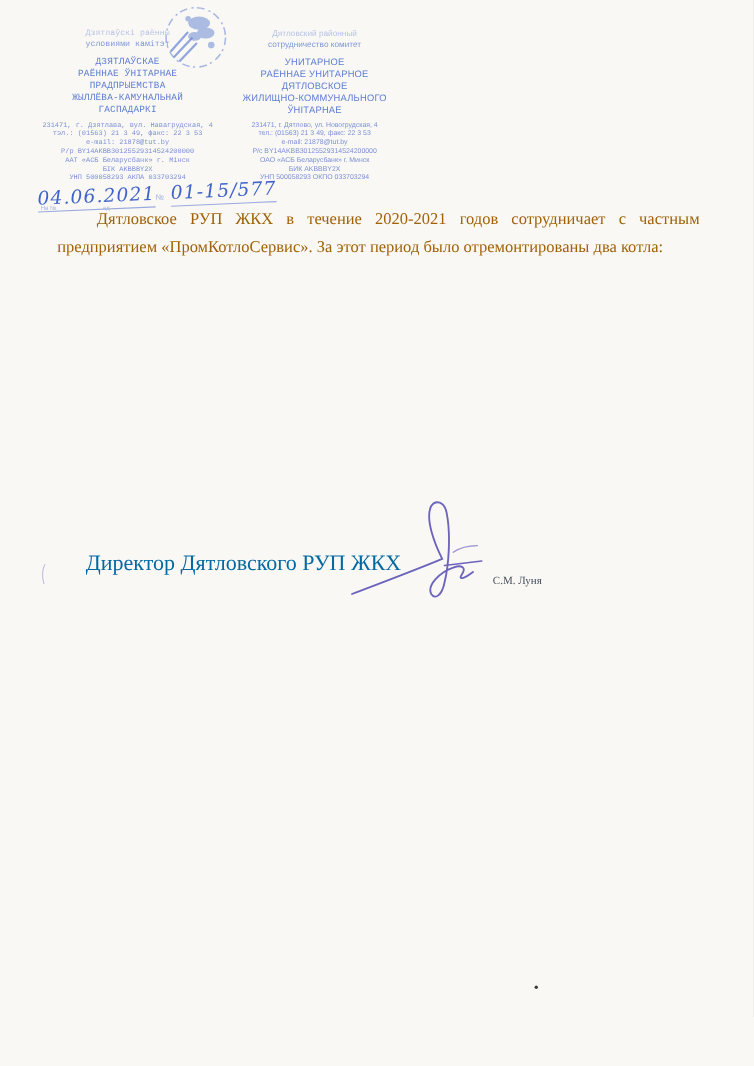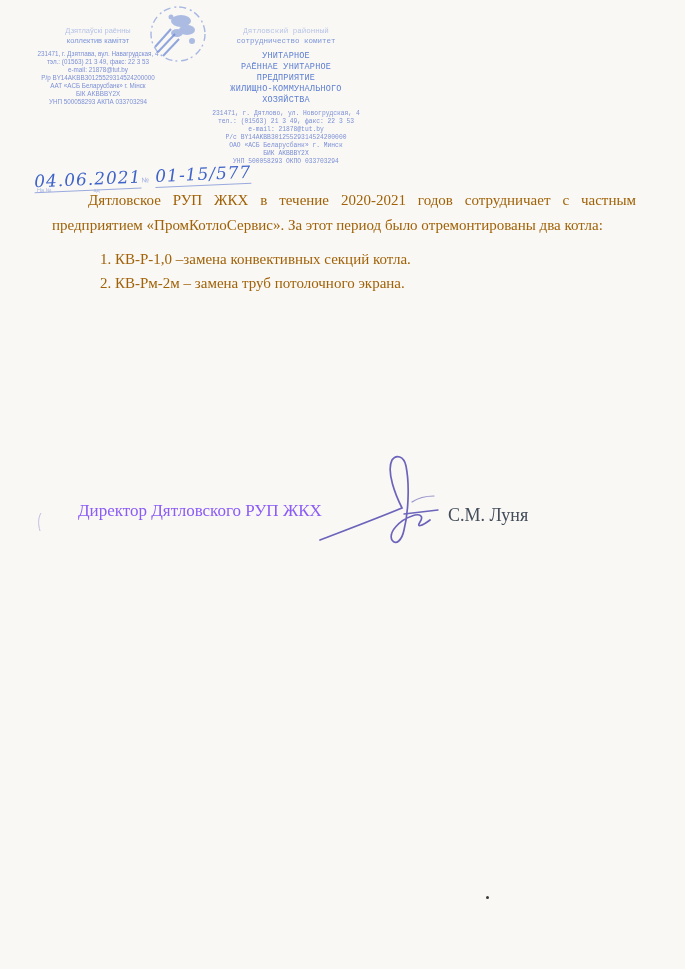--- a/index.html
+++ b/index.html
@@ -11,22 +11,22 @@
     overflow:hidden;
     font-family:"Liberation Serif", serif;
   }
   
   .lh-col{
     position:absolute;top:26px;width:180px;
     text-align:center;
     font-family:"Liberation Sans", sans-serif;
     color:#5d7ed2;
   }
-  .lh-left{left:8px;}
-  .lh-right{left:196px;font-family:Liberation Mono, monospace;}
+  .lh-left{left:26px;font-family:Liberation Mono, monospace;}
+  .lh-right{left:196px;}
   .lh-authority{font-size:7.5px;line-height:10px;color:#7e96da;}
   .lh-authority.faint{opacity:.55;}
   .lh-org{margin-top:5px;font-size:8.5px;line-height:11px;letter-spacing:.2px;color:#5d7ed2;}
   .lh-org div{white-space:nowrap;}
   .lh-addr{margin-top:4px;font-size:6.3px;line-height:8px;color:#7d90d6;}
   .lh-addr div{white-space:nowrap;}
   
   .emblem{position:absolute;left:147px;top:3px;width:62px;height:62px;}
   
   .ref-line{
@@ -60,22 +60,22 @@
   .body-text p{
     margin:0 0 10px 0;
     text-indent:36px;
     text-align:justify;
   }
   .boiler-list{
     margin:8px 0 10px 48px;
     line-height:24.2px;
   }
   
-  .sig-title{position:absolute;left:78px;top:501px;font-size:17px;color:#8b5cf6;white-space:nowrap;}
-  .sig-name{position:absolute;left:448px;top:505px;font-size:18px;color:#454d5b;white-space:nowrap;}
+  .sig-title{position:absolute;left:78px;top:501px;font-size:20px;color:#0369a1;white-space:nowrap;}
+  .sig-name{position:absolute;left:448px;top:523px;font-size:10px;color:#454d5b;white-space:nowrap;}
   .sig-stroke{position:absolute;left:316px;top:452px;width:140px;height:102px;}
   
   .dot-artifact{position:absolute;left:486px;top:896px;width:3px;height:3px;background:#3a3a38;border-radius:50%;}
   .ink-smudge{position:absolute;left:36px;top:512px;width:8px;height:20px;opacity:.35;}
 </style>
 </head>
 <body>
 
 <div class="page">
 
@@ -92,41 +92,48 @@
         <ellipse cx="40" cy="27" rx="8" ry="5"></ellipse>
         <ellipse cx="30" cy="30" rx="6" ry="4"></ellipse>
         <circle cx="45" cy="38" r="3"></circle>
         <circle cx="24" cy="14" r="2.5"></circle>
       </g>
     </svg>
   </div>
 
   <div class="lh-col lh-left">
     <div class="lh-authority faint">Дзятлаўскі раённы</div>
-    <div class="lh-authority">коллектив камітэт</div>
+    <div class="lh-authority">условиями камітэт</div>
+    <div class="lh-org">
+      <div>ДЗЯТЛАЎСКАЕ</div>
+      <div>РАЁННАЕ ЎНІТАРНАЕ</div>
+      <div>ПРАДПРЫЕМСТВА</div>
+      <div>ЖЫЛЛЁВА-КАМУНАЛЬНАЙ</div>
+      <div>ГАСПАДАРКІ</div>
+    </div>
     <div class="lh-addr">
       <div>231471, г. Дзятлава, вул. Навагрудская, 4</div>
       <div>тэл.: (01563) 21 3 49, факс: 22 3 53</div>
       <div>e-mail: 21878@tut.by</div>
       <div>Р/р BY14AKBB30125529314524200000</div>
       <div>ААТ «АСБ Беларусбанк» г. Мінск</div>
       <div>БІК AKBBBY2X</div>
       <div>УНП 500058293  АКПА 033703294</div>
     </div>
   </div>
 
   <div class="lh-col lh-right">
     <div class="lh-authority faint">Дятловский районный</div>
     <div class="lh-authority">сотрудничество комитет</div>
     <div class="lh-org">
       <div>УНИТАРНОЕ</div>
       <div>РАЁННАЕ УНИТАРНОЕ</div>
-      <div>ПРЕДПРИЯТИЕ</div>
+      <div>ДЯТЛОВСКОЕ</div>
       <div>ЖИЛИЩНО-КОММУНАЛЬНОГО</div>
-      <div>ХОЗЯЙСТВА</div>
+      <div>ЎНІТАРНАЕ</div>
     </div>
     <div class="lh-addr">
       <div>231471, г. Дятлово, ул. Новогрудская, 4</div>
       <div>тел.: (01563) 21 3 49, факс: 22 3 53</div>
       <div>e-mail: 21878@tut.by</div>
       <div>Р/с BY14AKBB30125529314524200000</div>
       <div>ОАО «АСБ Беларусбанк» г. Минск</div>
       <div>БИК AKBBBY2X</div>
       <div>УНП 500058293  ОКПО 033703294</div>
     </div>
@@ -137,24 +144,20 @@
       <span class="hw-underline">04.06.2021</span><span class="printed-no">№</span>
       <span class="hw-underline">01-15/577</span>
     </div>
     <div class="ref-fields">
       <span>На №</span><span>ад</span>
     </div>
   </div>
 
   <div class="body-text">
     <p>Дятловское РУП ЖКХ в течение 2020-2021 годов сотрудничает с частным предприятием «ПромКотлоСервис». За этот период было отремонтированы два котла:</p>
-    <div class="boiler-list">
-      <div>1. КВ-Р-1,0 –замена конвективных секций котла.</div>
-      <div>2. КВ-Рм-2м – замена труб потолочного экрана.</div>
-    </div>
   </div>
 
   <div class="sig-title">Директор Дятловского РУП ЖКХ</div>
 
   <div class="sig-stroke">
     <svg width="140" height="102" viewBox="0 0 140 102">
       <g fill="none" stroke="#5d55b5" stroke-width="1.7" stroke-linecap="round" opacity="0.9">
         <path d="M4 88 C 30 78, 62 66, 86 56 C 80 44, 70 20, 76 8 C 80 2, 88 4, 90 14 C 94 34, 92 62, 88 78 C 86 88, 80 94, 76 88 C 72 80, 84 68, 96 64 C 104 61, 108 64, 104 70 C 100 76, 106 74, 114 68"></path>
         <path d="M88 62 L 122 58" stroke-width="1.4"></path>
         <path d="M96 50 C 102 46, 110 44, 118 44" stroke-width="1.2" opacity="0.7"></path>

